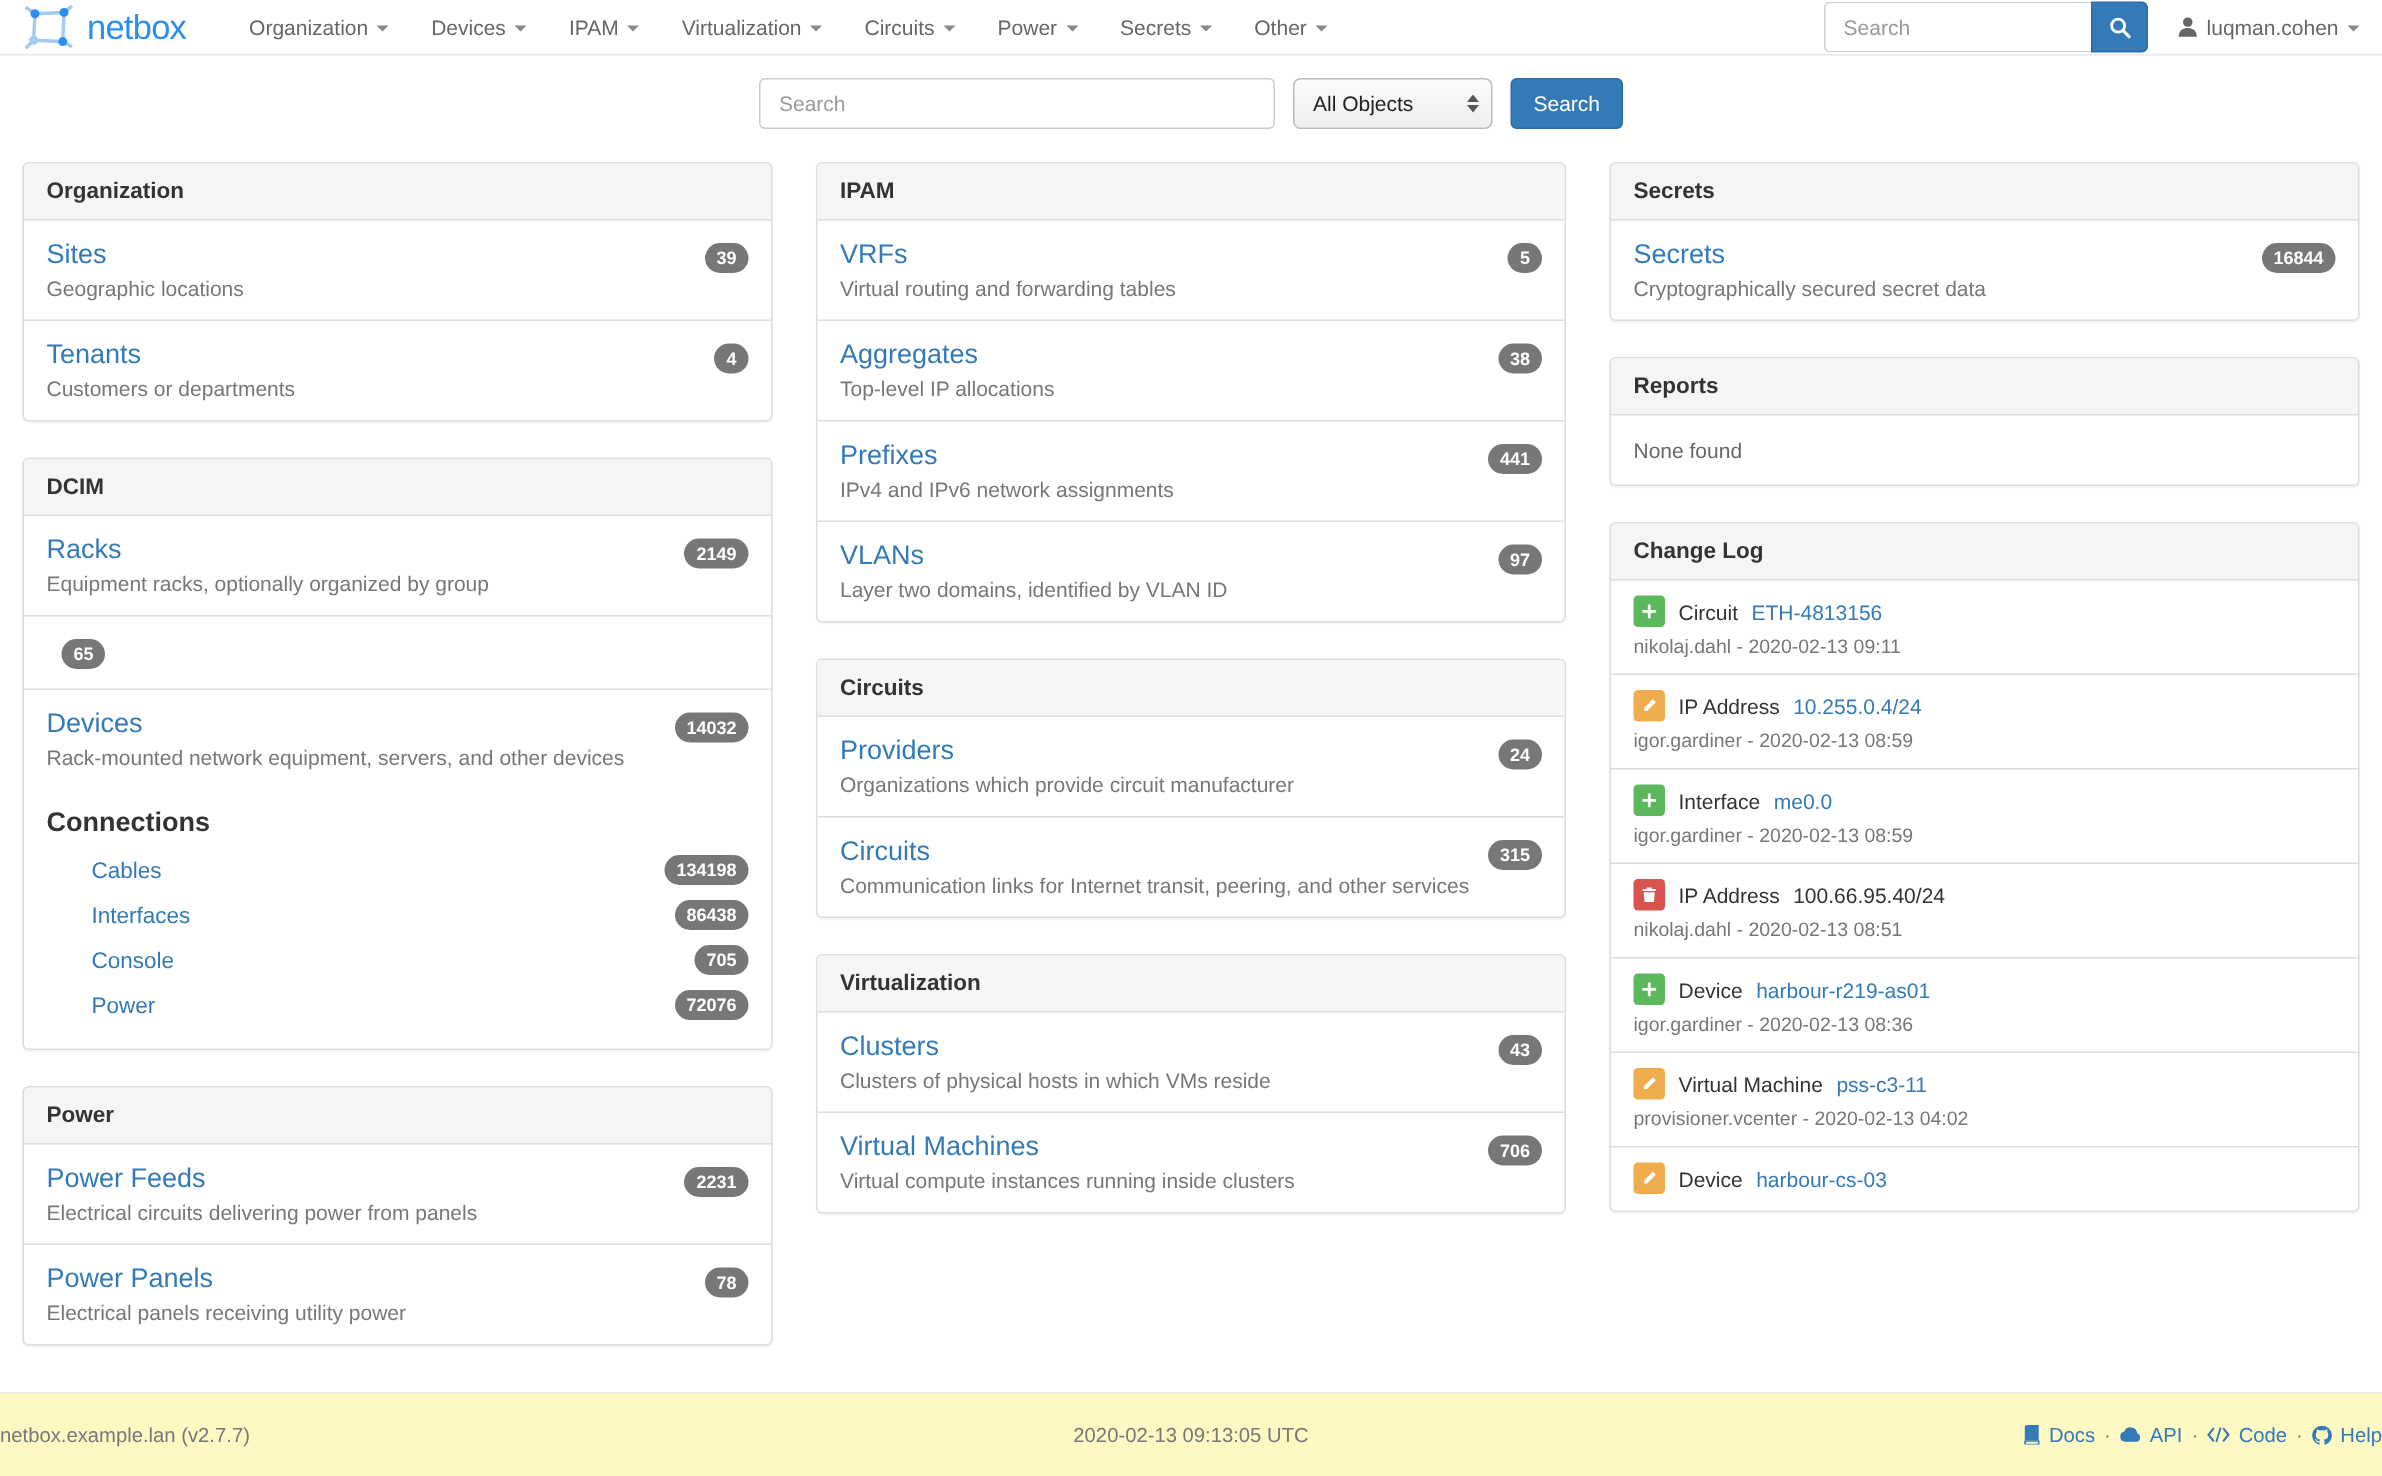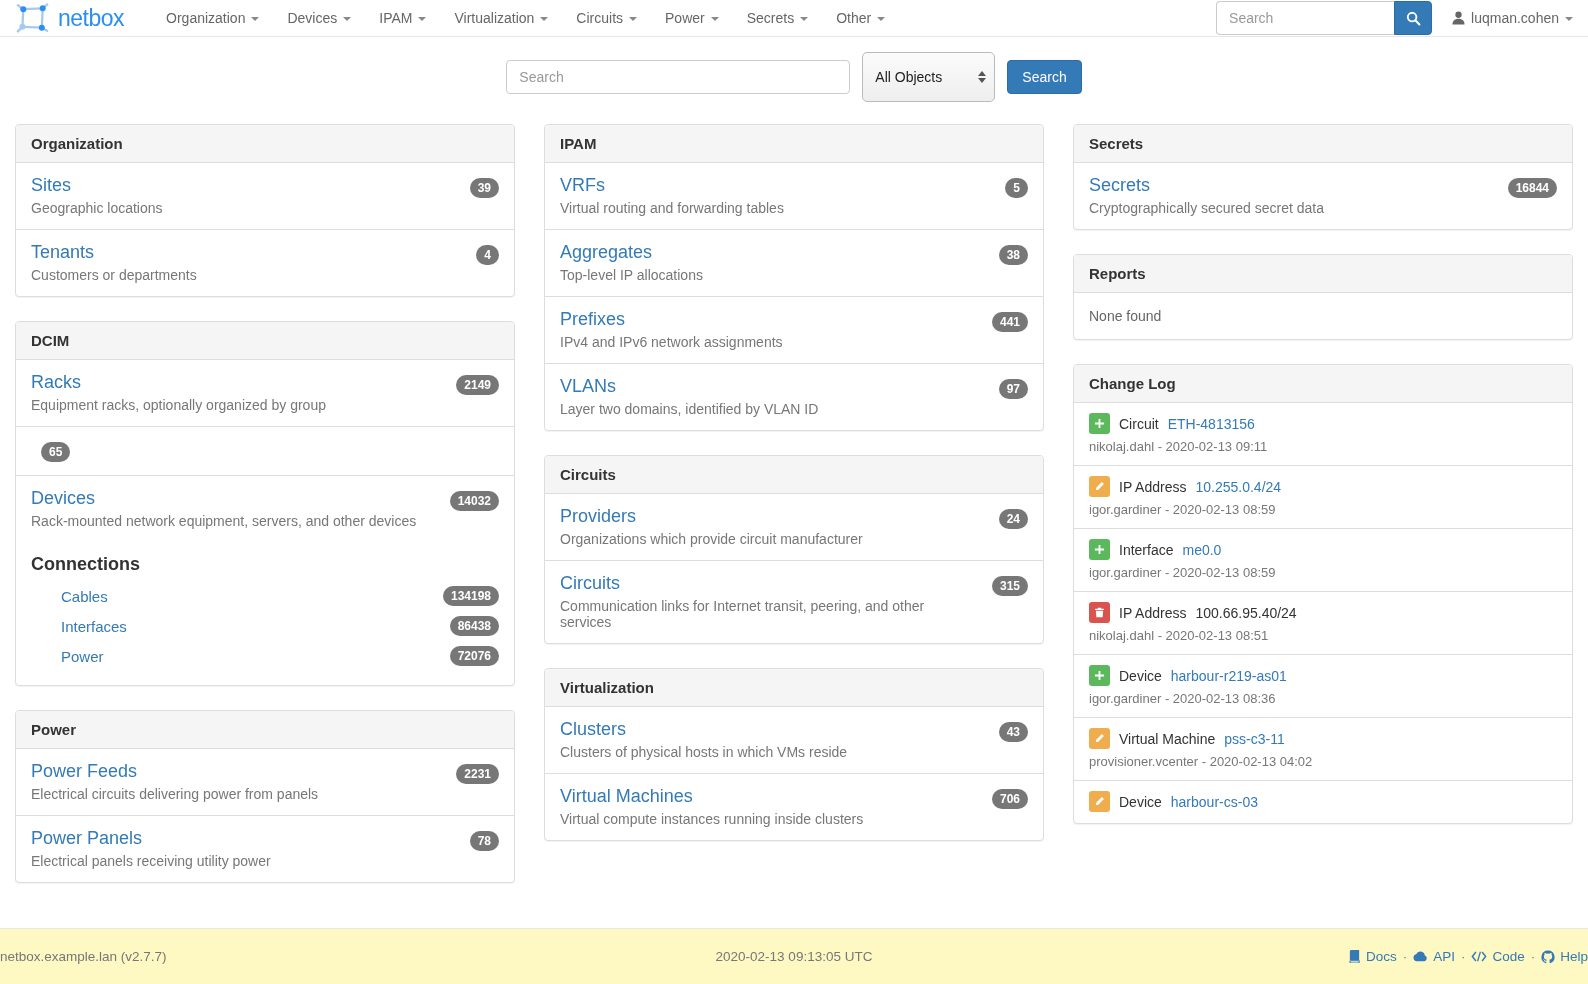--- a/index.html
+++ b/index.html
@@ -58,21 +58,21 @@
     display: flex; justify-content: center; align-items: center;
     gap: 12px; padding: 15px 0 22px; flex-shrink: 0;
   }
   .search-row input {
     width: 344px; height: 34px; padding: 6px 12px;
     border: 1px solid #ccc; border-radius: 4px; font-size: 14px; outline: none;
     font-family: inherit;
   }
   .search-row input::placeholder { color: #999; }
   .scope-select {
-    width: 133px; height: 50px; border: 1px solid #bbb; border-radius: 5px;
+    width: 133px; height: 34px; border: 1px solid #bbb; border-radius: 5px;
     background: linear-gradient(#fbfbfb, #eeeeee);
     display: flex; align-items: center; justify-content: space-between;
     padding: 0 8px 0 12px; font-size: 14px; color: #222; cursor: pointer;
   }
   .stepper { display: flex; flex-direction: column; gap: 2px; align-items: center; }
   .stepper .up { width: 0; height: 0; border-left: 4px solid transparent; border-right: 4px solid transparent; border-bottom: 5px solid #555; }
   .stepper .down { width: 0; height: 0; border-left: 4px solid transparent; border-right: 4px solid transparent; border-top: 5px solid #555; }
   .btn-primary {
     height: 34px; padding: 0 14px; background: #337ab7; border: 1px solid #2e6da4;
     border-radius: 4px; color: #fff; font-size: 14px; cursor: pointer; font-family: inherit;
@@ -93,21 +93,21 @@
     box-shadow: 0 1px 1px rgba(0,0,0,0.05); overflow: hidden;
   }
   .panel-heading {
     background: #f5f5f5; border-bottom: 1px solid #ddd;
     padding: 10px 15px; font-size: 15px; font-weight: bold; color: #333;
   }
   .panel-item {
     padding: 12px 15px 13px;
     display: flex; justify-content: space-between; align-items: flex-start;
   }
-  .panel-item + .panel-item, .panel-item + .conn-block { border-top: 1px solid #ddd; gap: 16px; }
+  .panel-item + .panel-item, .panel-item + .conn-block { border-top: 1px solid #ddd; }
   .item-title { color: #337ab7; font-size: 18px; font-weight: 500; }
   .item-desc { margin-top: 4px; color: #777; font-size: 14px; }
   .badge {
     background: #777; color: #fff; font-size: 12px; font-weight: bold;
     padding: 3px 8px; border-radius: 10px; margin-left: 10px; margin-top: 3px;
     flex-shrink: 0;
   }
   .empty-row { padding: 15px; font-size: 14px; color: #666; }
 
   
@@ -269,20 +269,24 @@
       </div>
       <div class="conn-block" style="border-top:none;">
         <div class="conn-title">Connections</div>
         <div class="conn-row">
           <a class="conn-link">Cables</a>
           <span class="badge">134198</span>
         </div>
         <div class="conn-row">
           <a class="conn-link">Interfaces</a>
           <span class="badge">86438</span>
+        </div>
+        <div class="conn-row">
+          <a class="conn-link">Console</a>
+          <span class="badge">705</span>
         </div>
         <div class="conn-row">
           <a class="conn-link">Power</a>
           <span class="badge">72076</span>
         </div>
       </div>
     </section>
 
     <section class="panel">
       <header class="panel-heading">Power</header>

